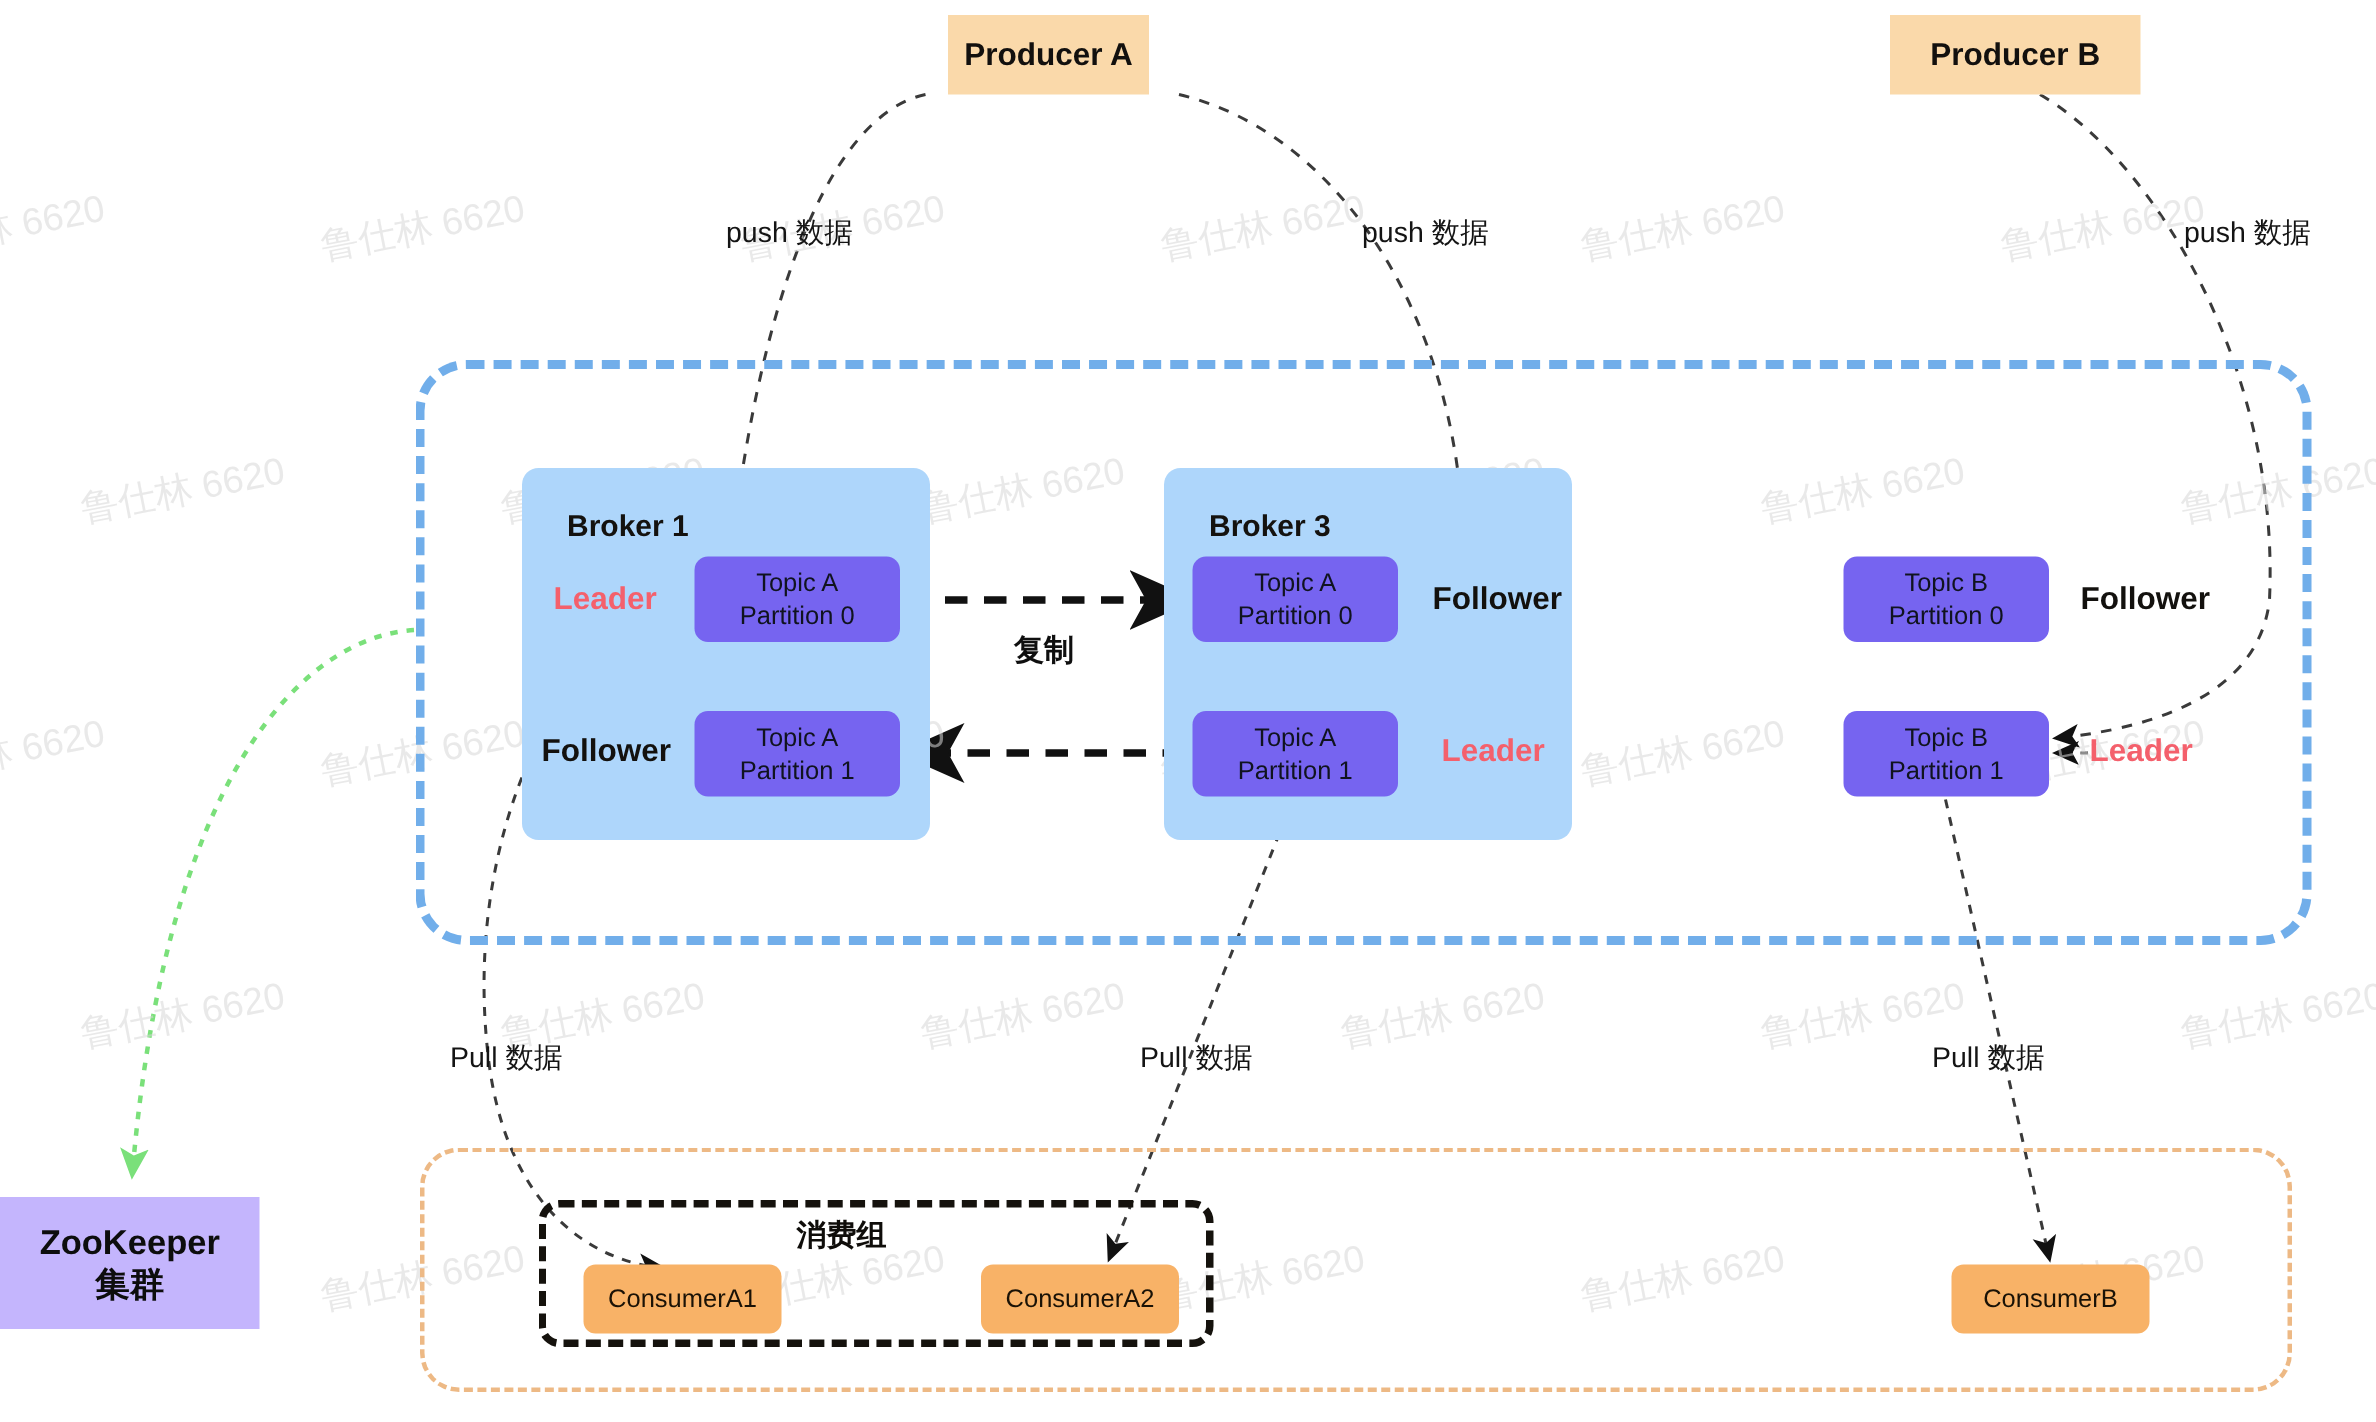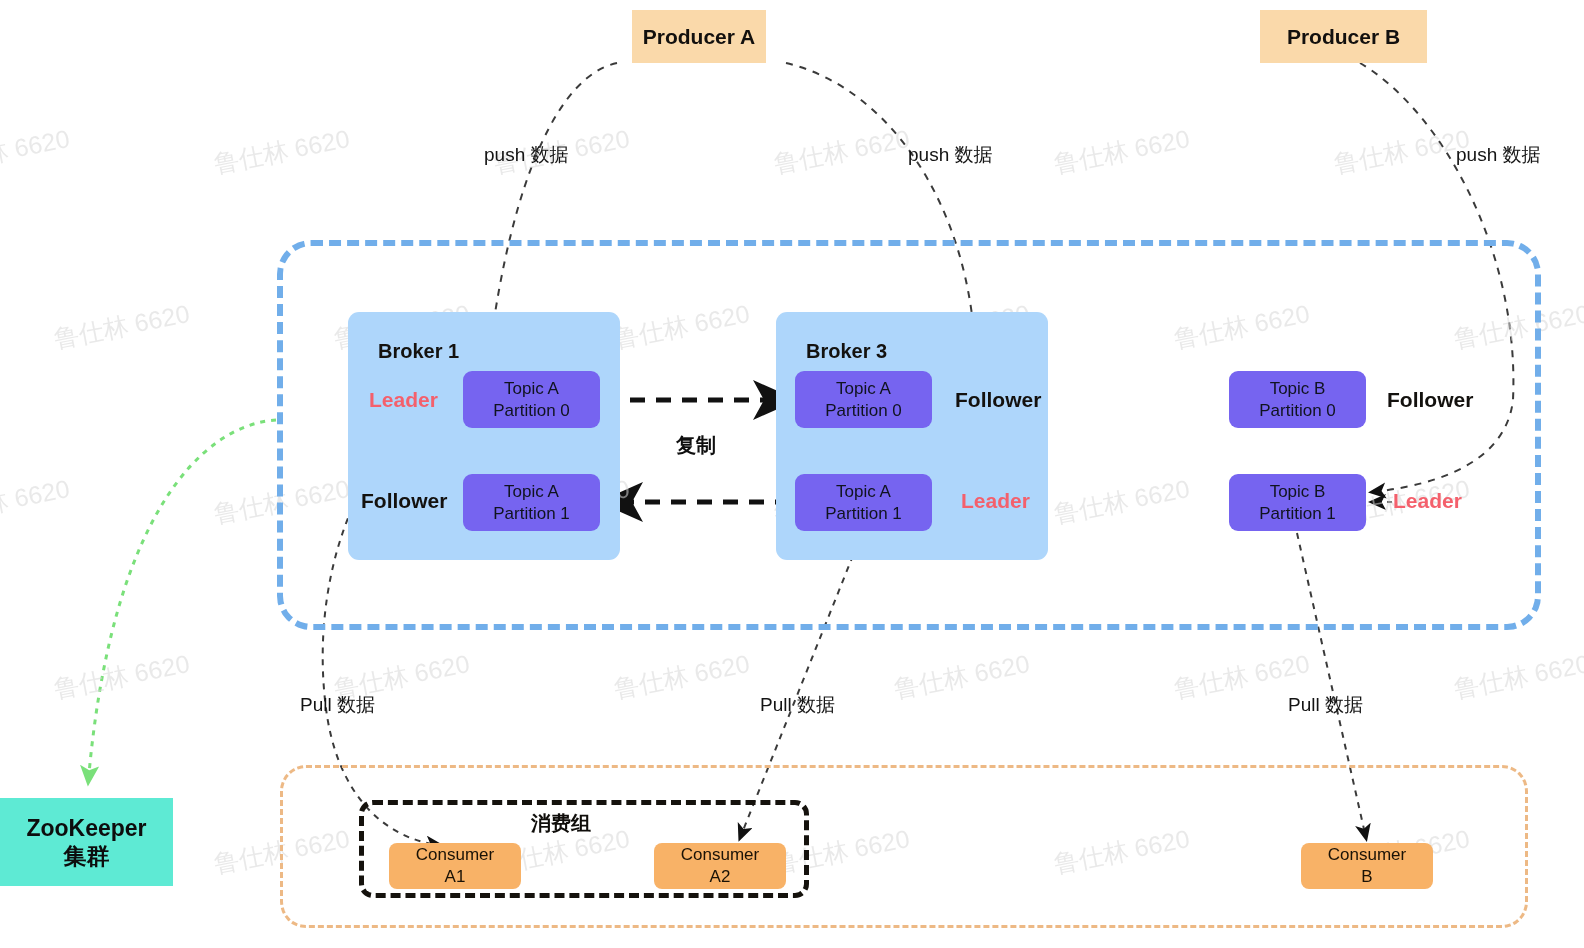--- a/index.html
+++ b/index.html
@@ -54,21 +54,21 @@
 
   .producer {
     background: #fad9aa;
     color: #12100e;
     font-weight: bold;
     font-size: 21px;
     height: 53px;
   }
 
   .zookeeper {
-    background: #5eead4;
+    background: #c4b5fd;
     color: #0d0d0d;
     font-weight: bold;
     font-size: 23px;
     line-height: 1.22;
     flex-direction: column;
   }
 
   .broker {
     background: #aed6fb;
     border-radius: 11px;
@@ -104,21 +104,21 @@
     width: 137px;
     height: 57px;
   }
 
   .consumer {
     background: #f8b267;
     border-radius: 8px;
     color: #1a1206;
     font-size: 17px;
     line-height: 1.3;
-    flex-direction: column;
+    flex-direction: row;
     width: 132px;
     height: 46px;
   }
 
   
   .dashbox {
     position: absolute;
     box-sizing: border-box;
     z-index: 2;
   }
@@ -276,21 +276,21 @@
   <div class="role leader" style="left:961px; top:489px; z-index:5;">Leader</div>
   <div class="partition" style="left:795px; top:371px; z-index:5;">
     <span>Topic A</span>
     <span>Partition 0</span>
   </div>
   <div class="partition" style="left:795px; top:474px; z-index:5;">
     <span>Topic A</span>
     <span>Partition 1</span>
   </div>
 
-  <div class="repl-label" style="left:672px; top:432px;">复制</div>
+  <div class="repl-label" style="left:672px; top:420px;">复制</div>
 
   <div class="role" style="left:1387px; top:388px; z-index:5;">Follower</div>
   <div class="role leader" style="left:1393px; top:489px; z-index:5;">Leader</div>
   <div class="partition" style="left:1229px; top:371px; z-index:5;">
     <span>Topic B</span>
     <span>Partition 0</span>
   </div>
   <div class="partition" style="left:1229px; top:474px; z-index:5;">
     <span>Topic B</span>
     <span>Partition 1</span>

